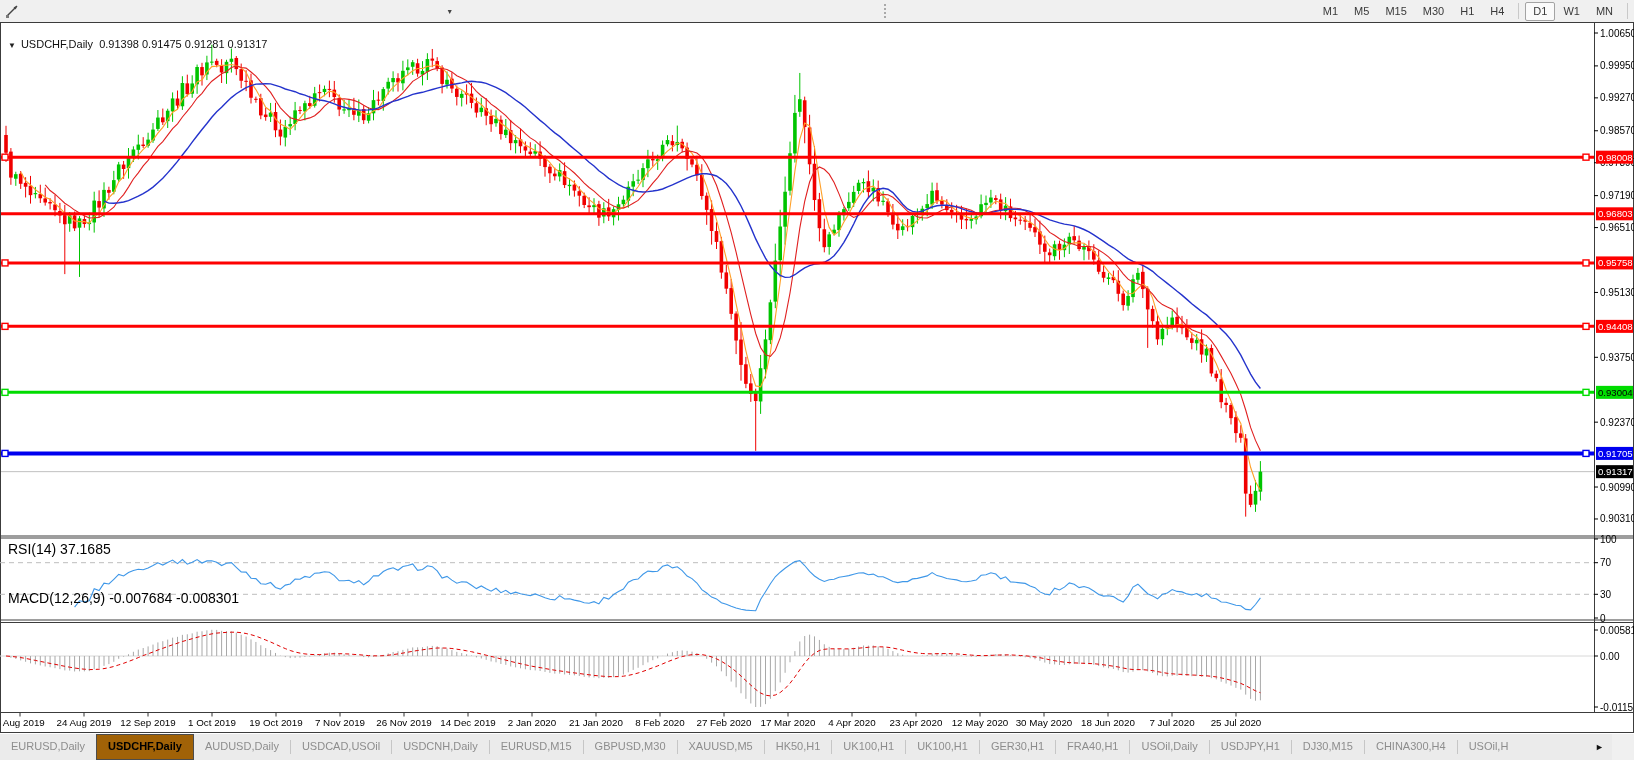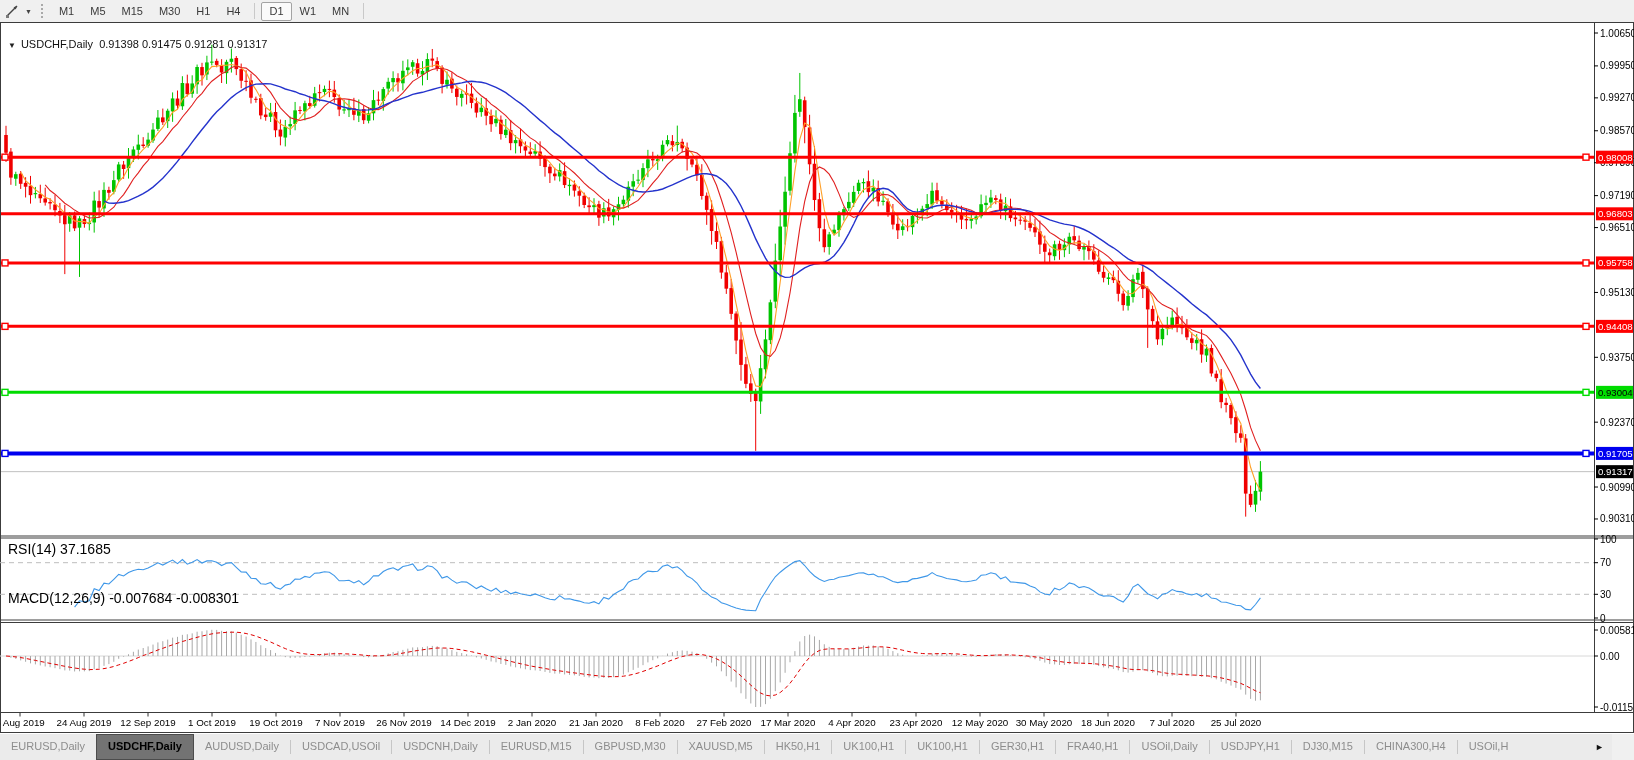--- a/index.html
+++ b/index.html
@@ -1,33 +1,33 @@
 <!DOCTYPE html>
 <html><head>
 <meta charset="utf-8">
 <style>
   html,body{margin:0;padding:0;}
   body{width:1634px;height:760px;background:#f0f0f0;font-family:"Liberation Sans","DejaVu Sans",sans-serif;overflow:hidden;position:relative;}
-  .toolbar{position:absolute;left:0;top:0;width:1634px;height:22px;background:#f0f0f0;display:flex;align-items:center;}
+  .toolbar{position:absolute;left:0;top:0;width:1634px;height:22px;background:#f0f0f0;display:flex;align-items:center;justify-content:space-between;}
   .tool-icon{width:20px;height:16px;margin-left:4px;display:flex;align-items:center;}
   .caret{font-size:7px;color:#444;margin:0 3px 0 1px;}
   .grip{width:0;height:14px;border-left:2px dotted #a9a9a9;margin:0 8px 0 6px;}
   .vsep{width:1px;height:16px;background:#c9c9c9;margin:0 6px;}
   .tf-btn{font-size:11px;color:#3a3a3a;padding:2px 7px;border:1px solid transparent;border-radius:2px;line-height:13px;cursor:default;}
   .tf-btn.active{background:#fafafa;border:1px solid #a3a3a3;}
   .chart-window{position:absolute;left:0;top:22px;width:1634px;height:712px;background:#ffffff;}
   .chart-window svg{position:absolute;left:0;top:0;}
   .chart-title{position:absolute;left:8px;top:16px;font-size:11px;color:#101010;white-space:pre;z-index:5;}
   .chart-title .tri{font-size:8px;color:#222;margin-right:5px;}
   .panel-label{position:absolute;left:8px;font-size:14px;color:#000;z-index:5;white-space:pre;}
   #rsi-label{top:519px;}
   #macd-label{top:568px;}
   .tabbar{position:absolute;left:0;top:734px;width:1612px;height:26px;background:#ebebeb;display:flex;align-items:stretch;overflow:hidden;}
   .tab{font-size:11px;color:#8d8d8d;padding:6px 11px 0 11px;white-space:nowrap;}
-  .tab.active{background:#737373;border:1px solid #4c4c4c;color:#000;font-weight:bold;padding-top:5px;}
+  .tab.active{background:#a16207;border:1px solid #4c4c4c;color:#000;font-weight:bold;padding-top:5px;}
   .tab-sep{width:1px;background:#c6c6c6;margin:6px 0;}
   .tab-scroll{margin-left:auto;display:flex;align-items:center;padding:0 8px 0 4px;color:#111;font-size:9px;}
 </style>
 </head>
 <body>
 
 <div class="toolbar">
   <span class="tool-icon">
     <svg width="18" height="16" viewBox="0 0 18 16">
       <line x1="3" y1="13" x2="13" y2="3" stroke="#444" stroke-width="1.4"></line>

